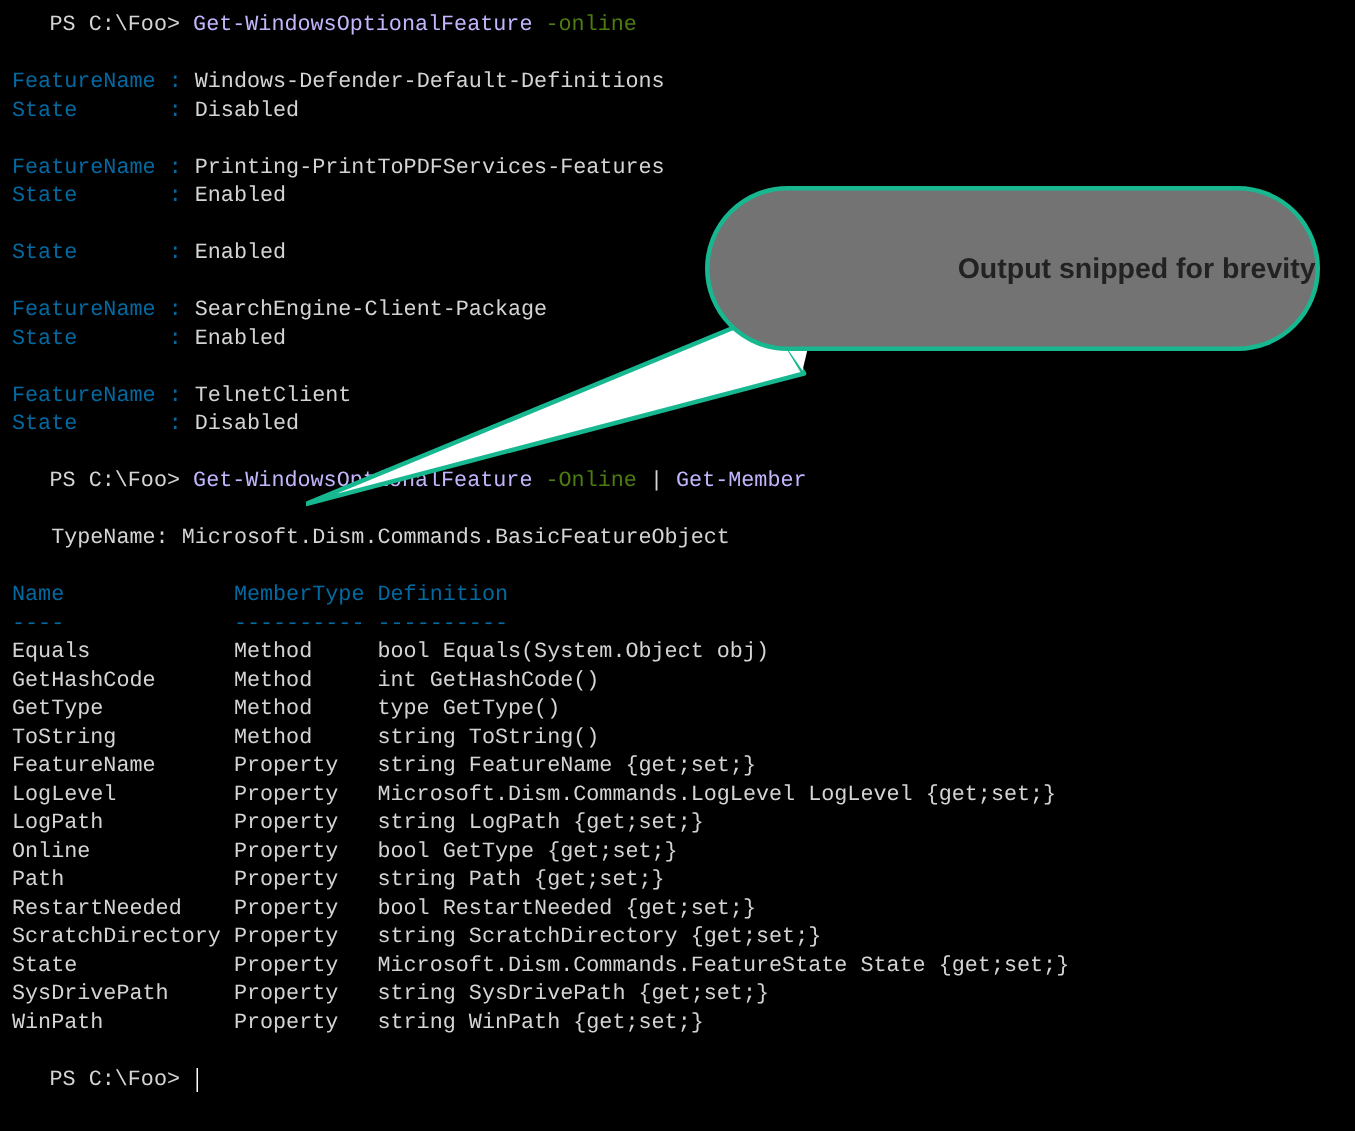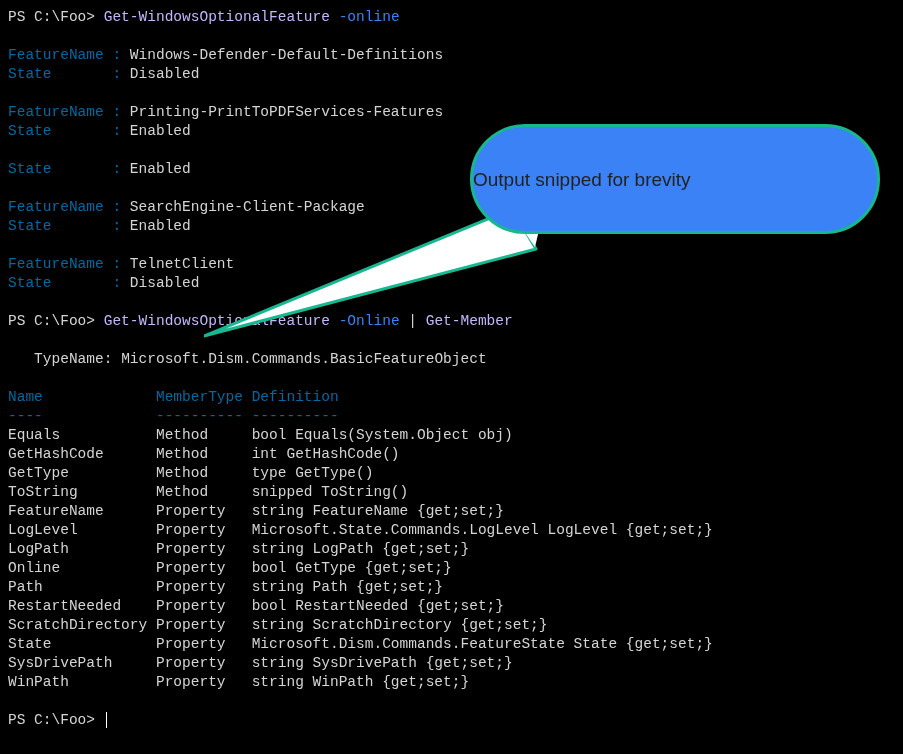--- a/index.html
+++ b/index.html
@@ -8,23 +8,23 @@
     background: #000;
     color: #d4d4d4;
     font-family: "Consolas", "Courier New", monospace;
     font-size: 14.5px;
     line-height: 19px;
     width: 903px;
     box-sizing: border-box;
     position: relative;
   }
   .line { white-space: pre; }
-  .prompt { color: #d4d4d4; }
+  .prompt { color: #d4d4d4; margin-left: 25px; }
   .cmd { color: #c4b5fd; }
-  .param { color: #3b82f6; }
+  .param { color: #4d7c0f; }
   .white { color: #d4d4d4; font-family: Liberation Mono, monospace; }
   .green { color: #0369a1; }
   .pipe { color: #d4d4d4; }
   .blank { height: 19px; }
   .cursor {
     display: inline-block;
     width: 1px;
     height: 16px;
     background: #fff;
     vertical-align: text-bottom;
@@ -37,27 +37,28 @@
     width: 410px;
     height: 120px;
     pointer-events: none;
   }
   .bubble {
     position: absolute;
     top: 0;
     left: 0;
     width: 410px;
     height: 110px;
-    background: #3b82f6;
+    background: #737373;
     border: 3px solid #17b890;
     border-radius: 55px;
     box-sizing: border-box;
     display: flex;
     align-items: center;
-    justify-content: flex-start;
+    justify-content: flex-end;
+    font-weight: bold;
   }
   .bubble-text {
     font-family: Arial, Helvetica, sans-serif;
     color: #222;
     font-size: 19px;
   }
   .tail {
     position: absolute;
     top: 82px;
     left: -266px;
@@ -92,23 +93,23 @@
 <div class="line"><span>   TypeName: </span><span class="white">Microsoft.Dism.Commands.BasicFeatureObject</span></div>
 <div class="blank"></div>
 
 <div class="line"><span class="green" id="hdr-name">Name             </span><span class="green" id="hdr-type">MemberType </span><span class="green" id="hdr-def">Definition</span></div>
 <div class="line"><span class="green" id="hul-name">----             </span><span class="green" id="hul-type">---------- </span><span class="green" id="hul-def">----------</span></div>
 
 <div id="members-container">
     <div class="line">Equals           Method     bool Equals(System.Object obj)</div>
     <div class="line">GetHashCode      Method     int GetHashCode()</div>
     <div class="line">GetType          Method     type GetType()</div>
-    <div class="line">ToString         Method     snipped ToString()</div>
+    <div class="line">ToString         Method     string ToString()</div>
     <div class="line">FeatureName      Property   string FeatureName {get;set;}</div>
-    <div class="line">LogLevel         Property   Microsoft.State.Commands.LogLevel LogLevel {get;set;}</div>
+    <div class="line">LogLevel         Property   Microsoft.Dism.Commands.LogLevel LogLevel {get;set;}</div>
     <div class="line">LogPath          Property   string LogPath {get;set;}</div>
     <div class="line">Online           Property   bool GetType {get;set;}</div>
     <div class="line">Path             Property   string Path {get;set;}</div>
     <div class="line">RestartNeeded    Property   bool RestartNeeded {get;set;}</div>
     <div class="line">ScratchDirectory Property   string ScratchDirectory {get;set;}</div>
     <div class="line">State            Property   Microsoft.Dism.Commands.FeatureState State {get;set;}</div>
     <div class="line">SysDrivePath     Property   string SysDrivePath {get;set;}</div>
     <div class="line">WinPath          Property   string WinPath {get;set;}</div>
   </div>
 

